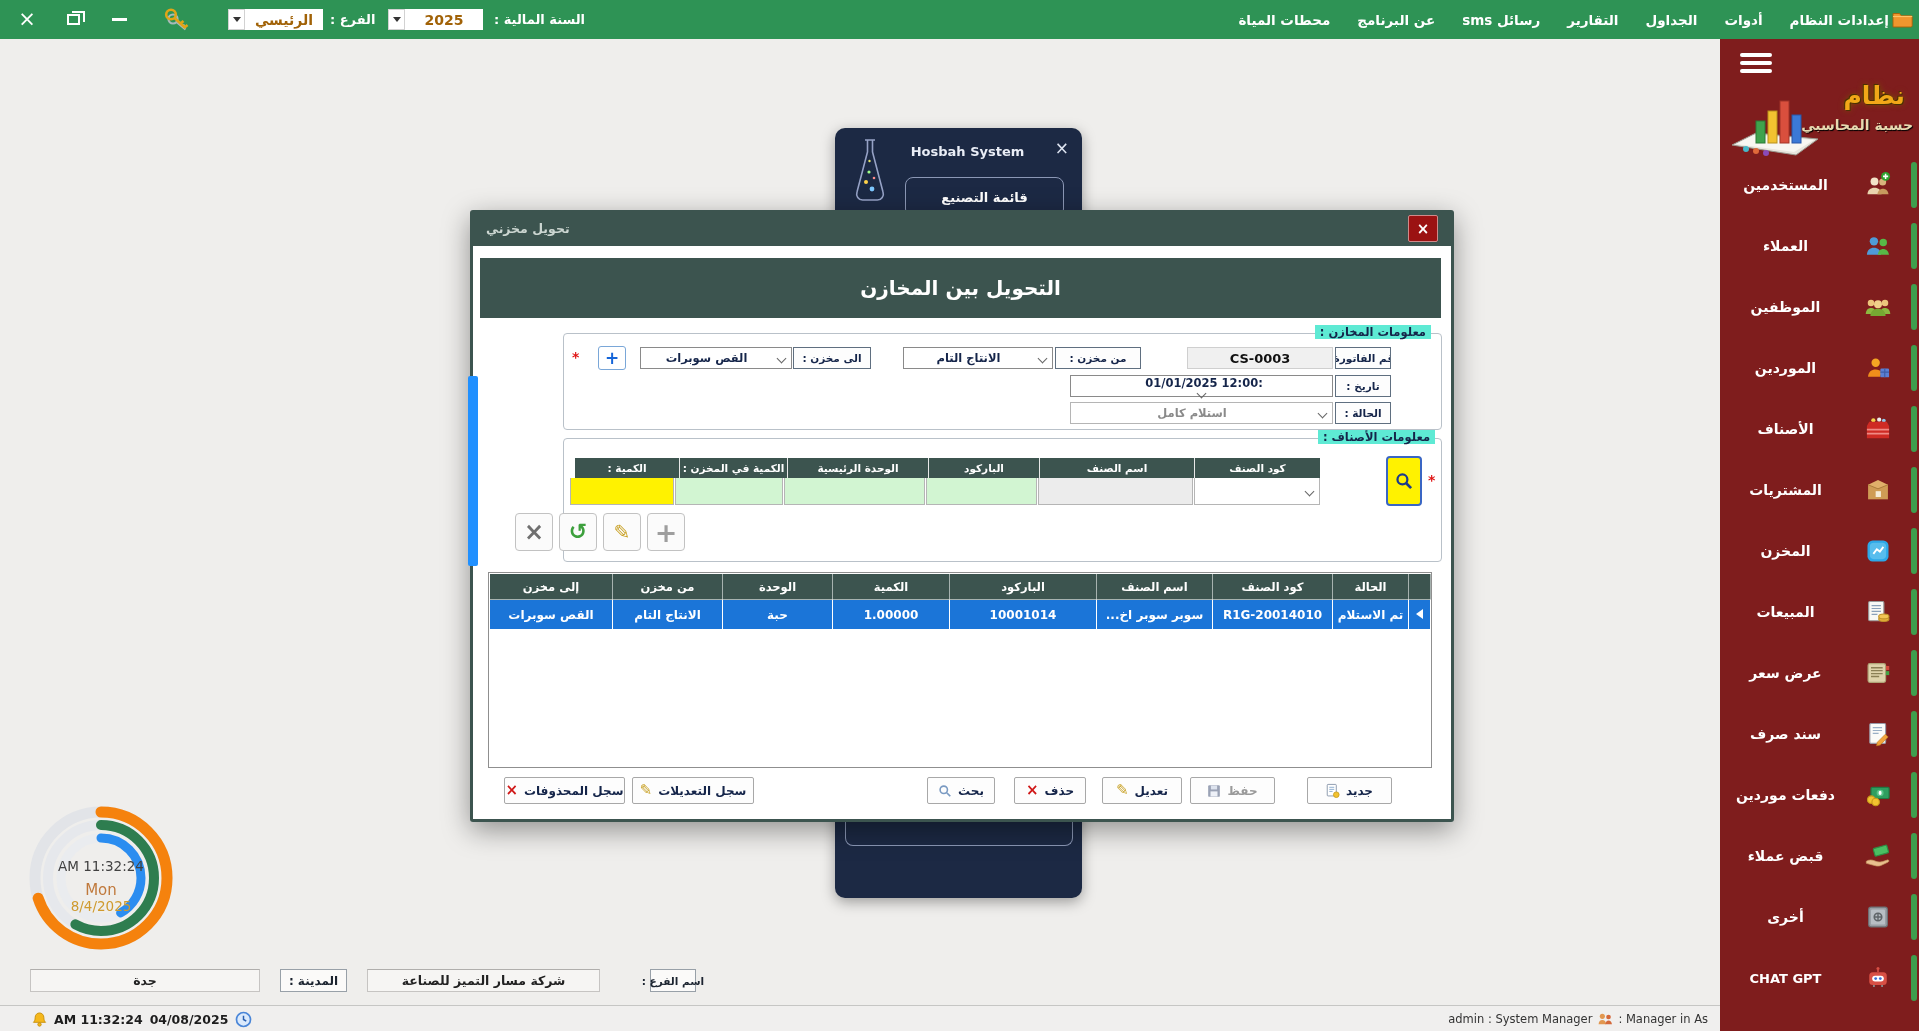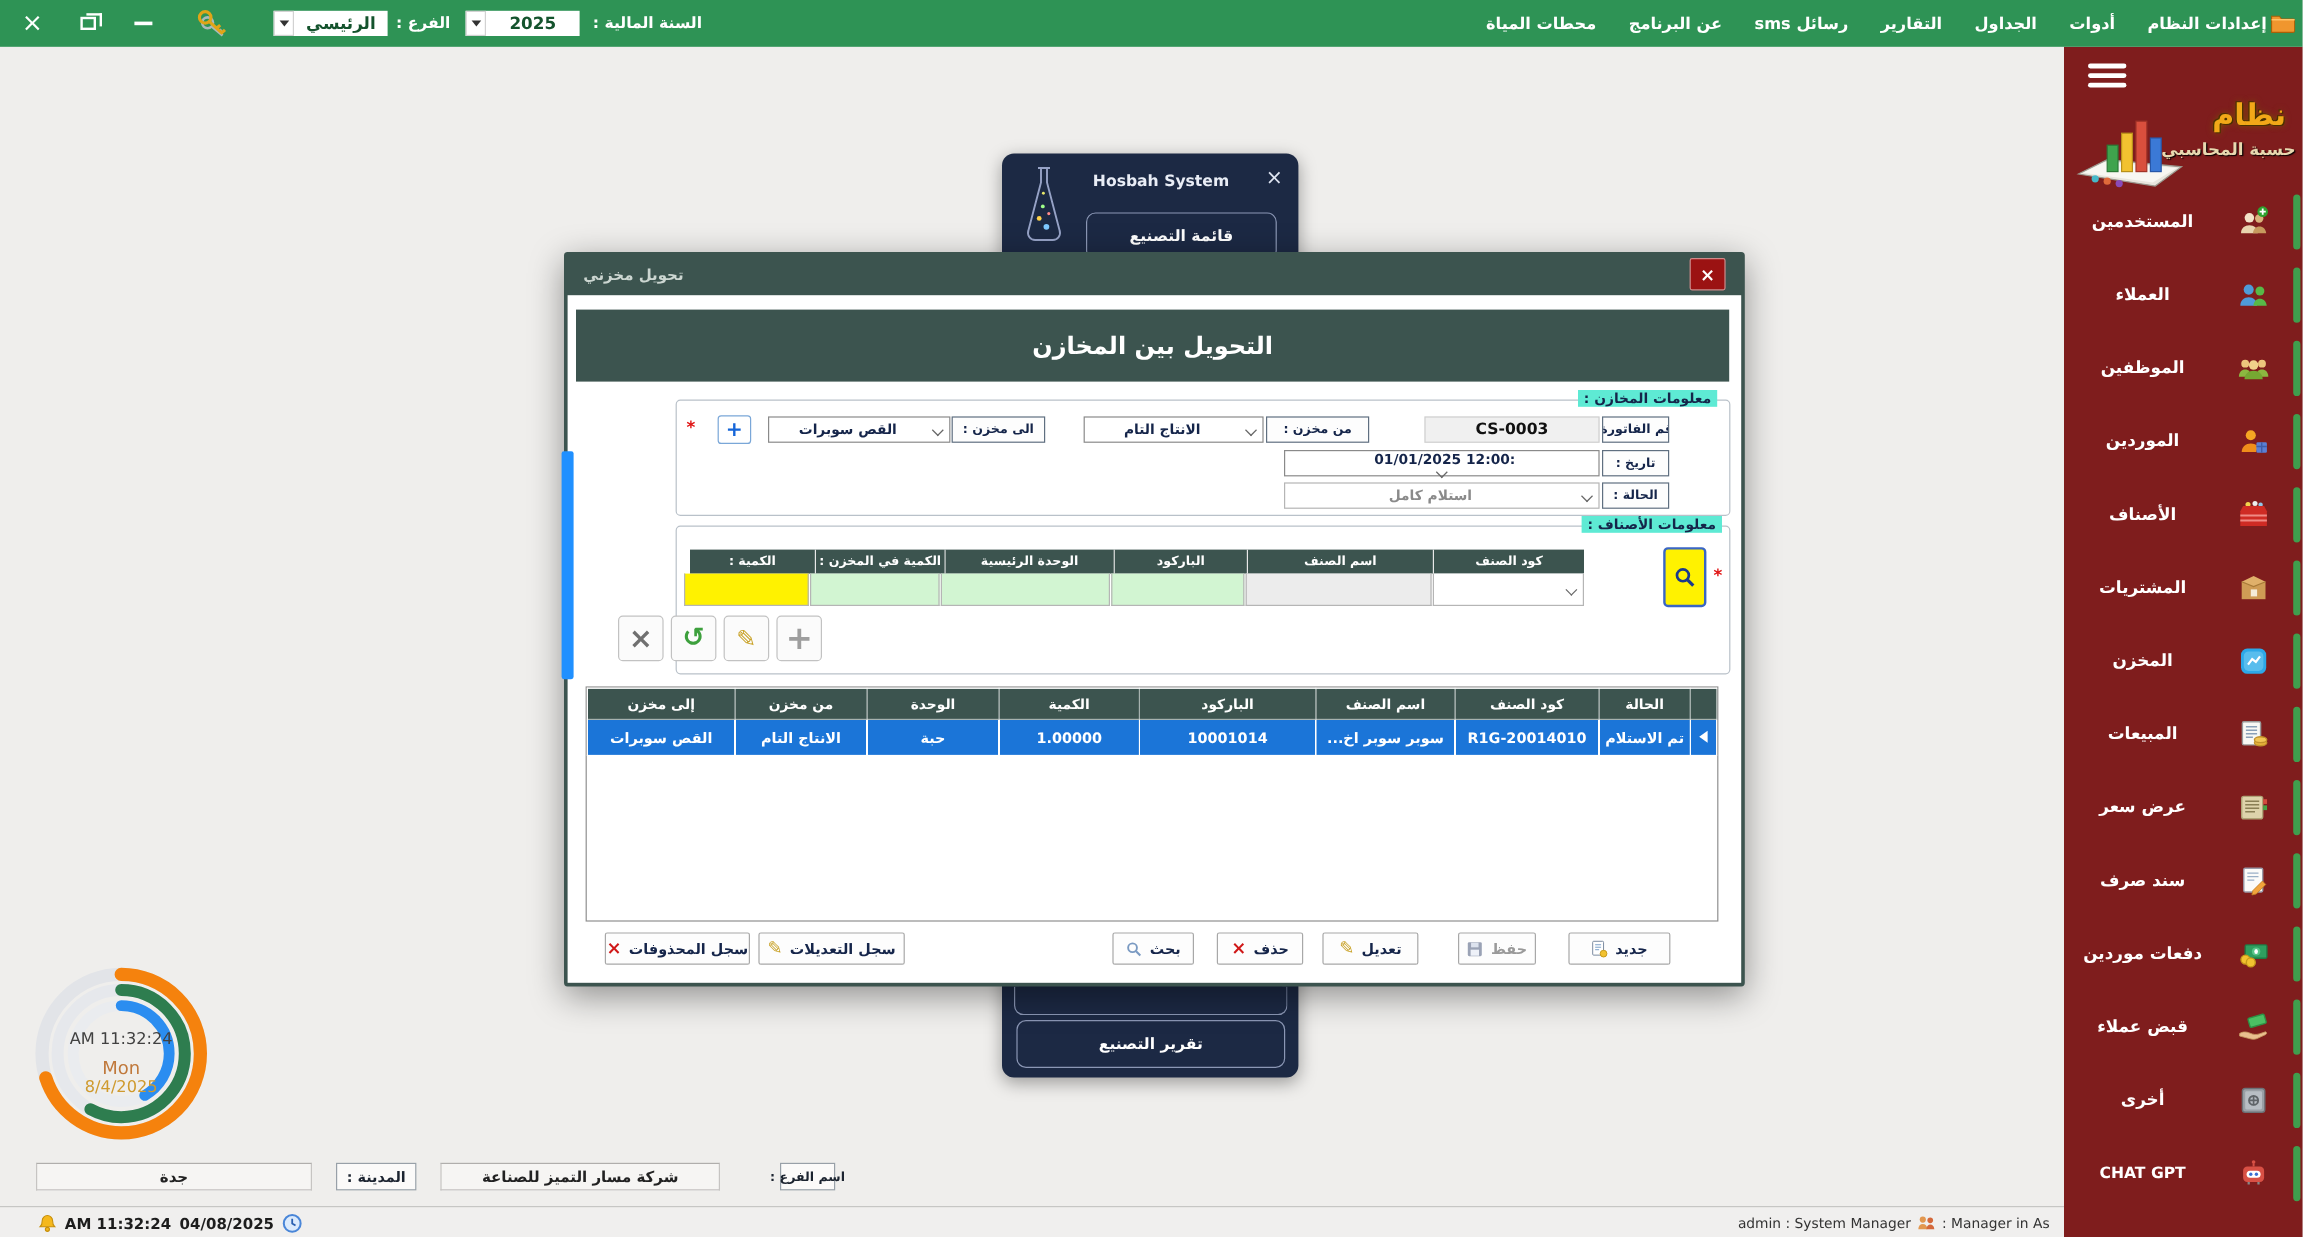--- a/index.html
+++ b/index.html
@@ -9,21 +9,21 @@
 
   
   .topbar { position:absolute; top:0; left:0; width:1919px; height:39px; background:#2e9355; z-index:30; }
   .winbtn { position:absolute; top:0; height:39px; width:34px; display:flex; align-items:center; justify-content:center; color:#fff; cursor:default; }
   .x-glyph { font-size:21px; line-height:1; font-weight:400; }
   .restore-glyph { width:13px; height:11px; border:2px solid #fff; position:relative; }
   .restore-glyph:before { content:""; position:absolute; left:3px; top:-5px; width:11px; height:9px; border:2px solid #fff; border-bottom:none; border-left:none; }
   .min-glyph { width:15px; height:3px; background:#fff; }
   .tb-combo-btn { position:absolute; top:9px; width:17px; height:21px; background:#fff; border:1px solid #d2d2d2; display:flex; align-items:center; justify-content:center; }
   .tb-combo-btn .tri { width:0; height:0; border-left:4px solid transparent; border-right:4px solid transparent; border-top:5px solid #333; }
-  .tb-input { position:absolute; top:9px; height:21px; background:#fff; color:#14532d; font-weight:bold; font-size:14px; display:flex; align-items:center; justify-content:center; direction:rtl; }
+  .tb-input { position:absolute; top:9px; height:21px; background:#fff; color:#a16207; font-weight:bold; font-size:14px; display:flex; align-items:center; justify-content:center; direction:rtl; }
   .tb-label { position:absolute; top:0; height:39px; display:flex; align-items:center; color:#fff; font-weight:bold; font-size:13px; direction:rtl; }
   .menu { position:absolute; top:0; right:30px; height:39px; display:flex; flex-direction:row-reverse; align-items:center; gap:27px; }
   .menu-item { color:#fff; font-weight:bold; font-size:13.5px; white-space:nowrap; direction:rtl; cursor:default; }
 
   
   .sidebar { position:absolute; top:39px; right:0; width:199px; height:992px; background:#7f1d1d; z-index:25; }
   .hamburger { position:absolute; left:20px; top:10px; width:32px; }
   .hamburger div { height:4px; background:#fff; border-radius:2px; margin:4px 0; }
   .logo-txt1 { position:absolute; right:14px; top:42px; color:#f2a818; font-size:25px; font-weight:bold; text-shadow:1px 1px 0 #4a3200, -1px -1px 0 #4a3200, 0 0 6px #7a5a00; }
   .logo-txt2 { position:absolute; right:6px; top:78px; color:#e8d9b0; font-size:14px; font-weight:bold; text-shadow:1px 1px 1px #000; }
@@ -316,21 +316,20 @@
       <circle cx="21" cy="48" r="2" fill="#ffd24a"></circle>
         <circle cx="27" cy="55" r="2.4" fill="#7ec8ff"></circle>
         <circle cx="24" cy="38" r="1.6" fill="#9fff8a"></circle>
         <circle cx="29" cy="44" r="1.3" fill="#ff8a8a"></circle>
         <circle cx="24.5" cy="27" r="1.2" fill="#e8e86a"></circle>
     </svg>
     <div class="hd-title">Hosbah System</div>
     <div class="hd-close">×</div>
     <div class="hd-btn" style="left:70px;right:18px;top:49px;height:40px;">قائمة التصنيع</div>
     <div class="hd-btn-partial" style="left:10px;right:9px;top:694px;height:24px;"></div>
-    <div class="hd-btn" style="left:12px;right:11px;top:722px;height:40px;">تقرير التصنيع</div>
   </div>
 
   <div class="tdialog">
     <div class="td-title">تحويل مخزني</div>
     <div class="td-close">×</div>
     <div class="td-white"></div>
 
     <div class="band">التحويل بين المخازن</div>
     <div class="blue-strip"></div>
 
@@ -449,21 +448,21 @@
     </div>
 
     <div class="dlgbtn" style="left:837px;width:85px;">
       <svg width="14" height="16" viewBox="0 0 17 18">
           <rect x="1.5" y="1" width="11" height="14" rx="1" fill="#fff" stroke="#7a8aa0"></rect>
           <path d="M4 4.5h6M4 7h6M4 9.5h4" stroke="#7aa0c8"></path>
           <circle cx="12.5" cy="13.5" r="3.4" fill="#f2c230" stroke="#c79a1a"></circle>
         </svg>
       <span class="lab">جديد</span>
     </div>
-    <div class="dlgbtn disabled" style="left:745px;width:65px;">
+    <div class="dlgbtn disabled" style="left:720px;width:85px;">
       <svg width="14" height="14" viewBox="0 0 18 18">
           <rect x="1.5" y="1.5" width="15" height="15" rx="1.5" fill="#9aa2b5"></rect>
           <rect x="5" y="2" width="8" height="5" fill="#dde3ee"></rect>
           <rect x="4.5" y="9.5" width="9" height="6.5" fill="#eef1f8"></rect>
         </svg>
       <span class="lab">حفظ</span>
     </div>
     <div class="dlgbtn" style="left:632px;width:80px;">
       <span class="pencil">✎</span>
       <span class="lab">تعديل</span>

